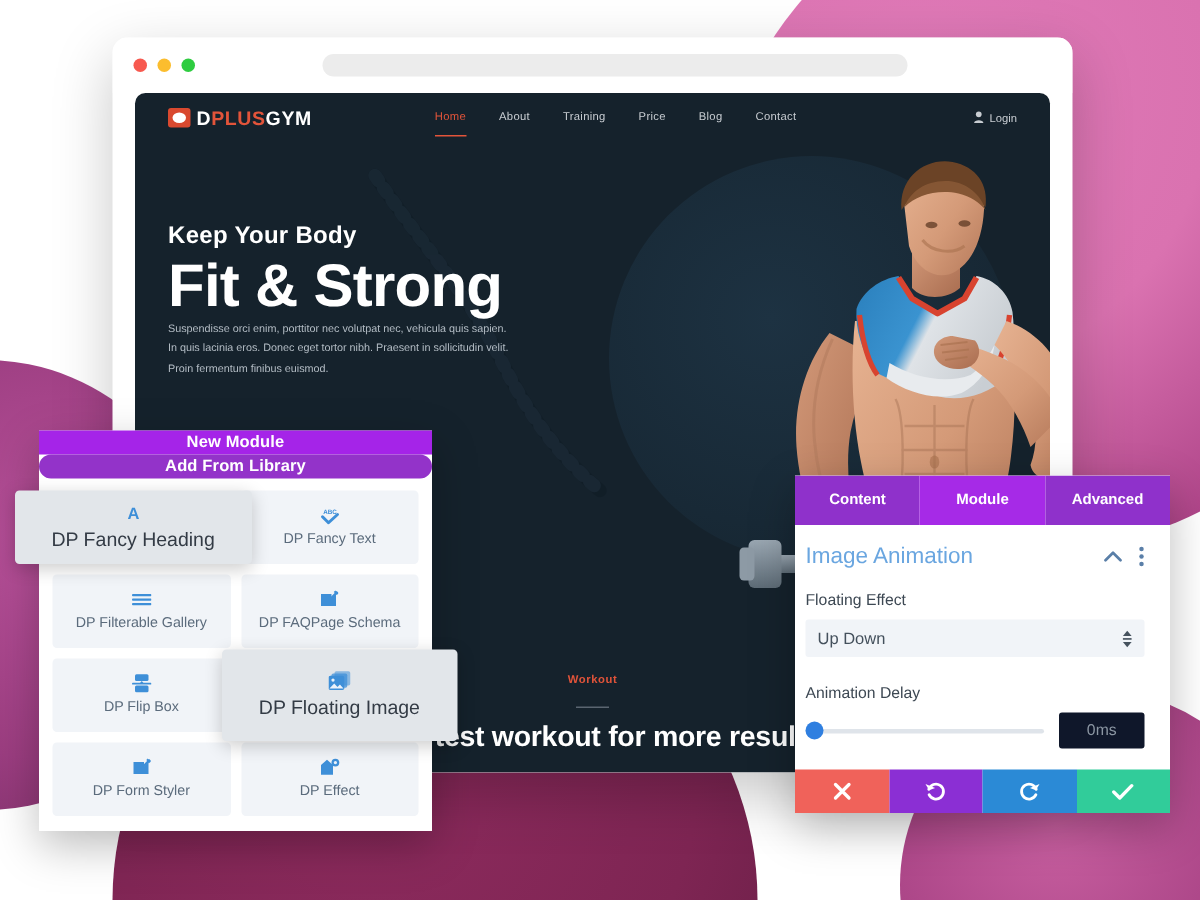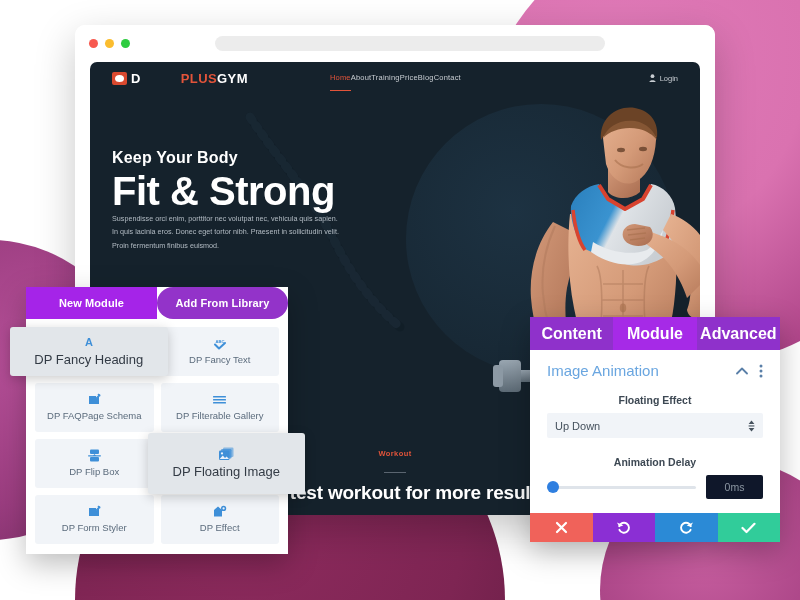--- a/index.html
+++ b/index.html
@@ -99,24 +99,24 @@
     content: "";
     position: absolute; left: 3px; top: 3px;
     width: 9px; height: 7px;
     border-radius: 50%;
     background: #fff;
   }
   #logo-text {
     font-size: 13px; font-weight: bold; letter-spacing: .4px;
     color: #ffffff;
   }
-  #logo-text .hl { color: #e2543a; margin-left: 40px; }
+  #logo-text .hl { color: #e2543a; }
 
   #nav {
-    display: flex; 
+    display: flex; gap: 22px;
     margin-left: 82px;
     align-items: center;
   }
   .nav-item {
     font-size: 7.5px;
     color: #c8cdd2;
     letter-spacing: .2px;
     position: relative;
     padding-bottom: 2px;
     cursor: pointer;
@@ -209,21 +209,21 @@
   
   #module-panel {
     position: absolute;
     left: 26px; top: 287px;
     width: 262px;
     background: #ffffff;
     box-shadow: 0 10px 28px rgba(0,0,0,0.26);
     overflow: visible;
     z-index: 20;
   }
-  #module-tabs { display: flex; height: 32px; }
+  #module-tabs { display: flex; height: 32px; flex-direction: column; }
   .mod-tab {
     flex: 1;
     display: flex; align-items: center; justify-content: center;
     font-size: 11px; font-weight: bold; color: #ffffff;
     cursor: pointer;
     letter-spacing: .1px;
   }
   .mod-tab.active { background: #a524e8; }
   .mod-tab.inactive { background: #9333c9; border-radius: 16px; }
 
@@ -276,39 +276,39 @@
     width: 250px;
     background: #ffffff;
     box-shadow: 0 10px 28px rgba(0,0,0,0.26);
     z-index: 22;
     overflow: hidden;
   }
   #settings-tabs { display: flex; height: 33px; }
   .set-tab {
     flex: 1;
     display: flex; align-items: center; justify-content: center;
-    font-size: 16px; font-weight: bold; color: #ffffff;
+    font-size: 10px; font-weight: bold; color: #ffffff;
     cursor: pointer;
   }
   .set-tab.inactive { background: #8f31cb; }
   .set-tab.active { background: #a62ae7; }
 
-  #settings-body { padding: 12px 17px 14px 17px; text-align: center; }
+  #settings-body { padding: 12px 17px 14px 7px; }
   #panel-heading-row {
     display: flex; align-items: center;
     margin-bottom: 15px;
   }
   #panel-heading {
     font-size: 15px; color: #6aa6e0; font-weight: normal;
   }
   #panel-actions { margin-left: auto; display: flex; align-items: center; gap: 11px; }
   #panel-actions svg { display: block; cursor: pointer; }
 
   .field-label {
-    font-size: 10.5px; font-weight: bold; color: #3d4853;
+    font-size: 10.5px; font-weight: normal; color: #3d4853;
     margin-bottom: 7px;
   }
   #select-floating-effect {
     width: 100%;
     height: 25px;
     background: #f1f4f8;
     border: none;
     border-radius: 2px;
     padding: 0 8px;
     font-size: 11px;
@@ -568,38 +568,38 @@
           <svg width="14" height="13" viewBox="0 0 14 13">
             <text x="7" y="5.5" font-size="4.2" font-family="Liberation Sans, sans-serif" font-weight="bold" fill="#3e8fd8" text-anchor="middle">ABC</text>
             <path d="M2 7.5 L6 11.5 L12 6" stroke="#3e8fd8" stroke-width="2" fill="none" stroke-linecap="round" stroke-linejoin="round"></path>
           </svg>
         </span>
         <span class="mod-label">DP Fancy Text</span>
       </div>
 
       <div class="mod-card">
         <span class="mod-icon">
+          <svg width="13" height="9" viewBox="0 0 13 9">
+            <rect x="0" y="1" width="13" height="1.5" rx=".6" fill="#3e8fd8"></rect>
+            <rect x="0" y="4" width="13" height="1.5" rx=".6" fill="#3e8fd8"></rect>
+            <rect x="0" y="7" width="13" height="1.5" rx=".6" fill="#3e8fd8"></rect>
+          </svg>
+        </span>
+        <span class="mod-label">DP Filterable Gallery</span>
+      </div>
+
+      <div class="mod-card">
+        <span class="mod-icon">
           <svg width="13" height="13" viewBox="0 0 13 13">
             <path d="M1 3 H8 V6 L11 3 V11 H1 Z" fill="#3e8fd8"></path>
             <path d="M7.5 6 L12 1.5" stroke="#3e8fd8" stroke-width="1.6"></path>
             <path d="M10.5 0.6 L12.6 2.7 L11.6 3.7 L9.5 1.6 Z" fill="#3e8fd8"></path>
           </svg>
         </span>
         <span class="mod-label">DP FAQPage Schema</span>
-      </div>
-
-      <div class="mod-card">
-        <span class="mod-icon">
-          <svg width="13" height="9" viewBox="0 0 13 9">
-            <rect x="0" y="1" width="13" height="1.5" rx=".6" fill="#3e8fd8"></rect>
-            <rect x="0" y="4" width="13" height="1.5" rx=".6" fill="#3e8fd8"></rect>
-            <rect x="0" y="7" width="13" height="1.5" rx=".6" fill="#3e8fd8"></rect>
-          </svg>
-        </span>
-        <span class="mod-label">DP Filterable Gallery</span>
       </div>
 
       <div class="mod-card">
         <span class="mod-icon">
           <svg width="13" height="13" viewBox="0 0 13 13">
             <rect x="2" y="0.5" width="9" height="4.5" rx="1" fill="#3e8fd8"></rect>
             <rect x="2" y="8" width="9" height="4.5" rx="1" fill="#3e8fd8"></rect>
             <path d="M6.5 5 L4.8 7 H8.2 Z" fill="#3e8fd8"></path>
             <rect x="0" y="6.2" width="13" height="1.2" rx=".6" fill="#3e8fd8"></rect>
           </svg>

